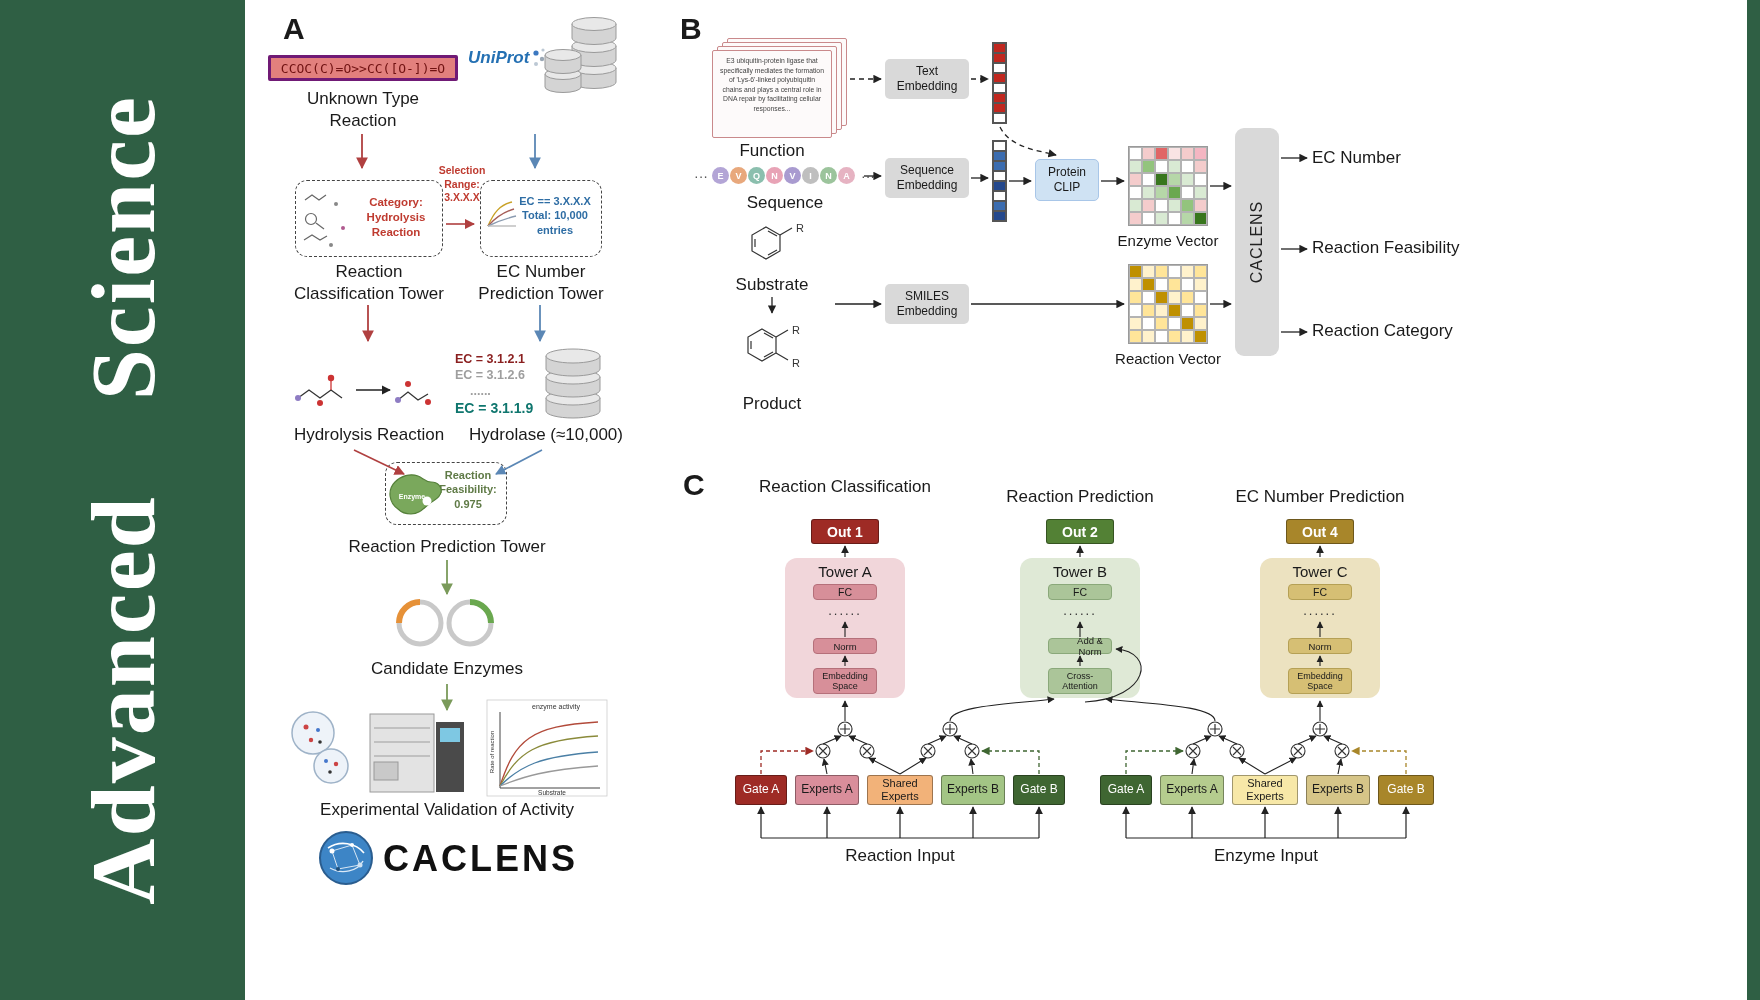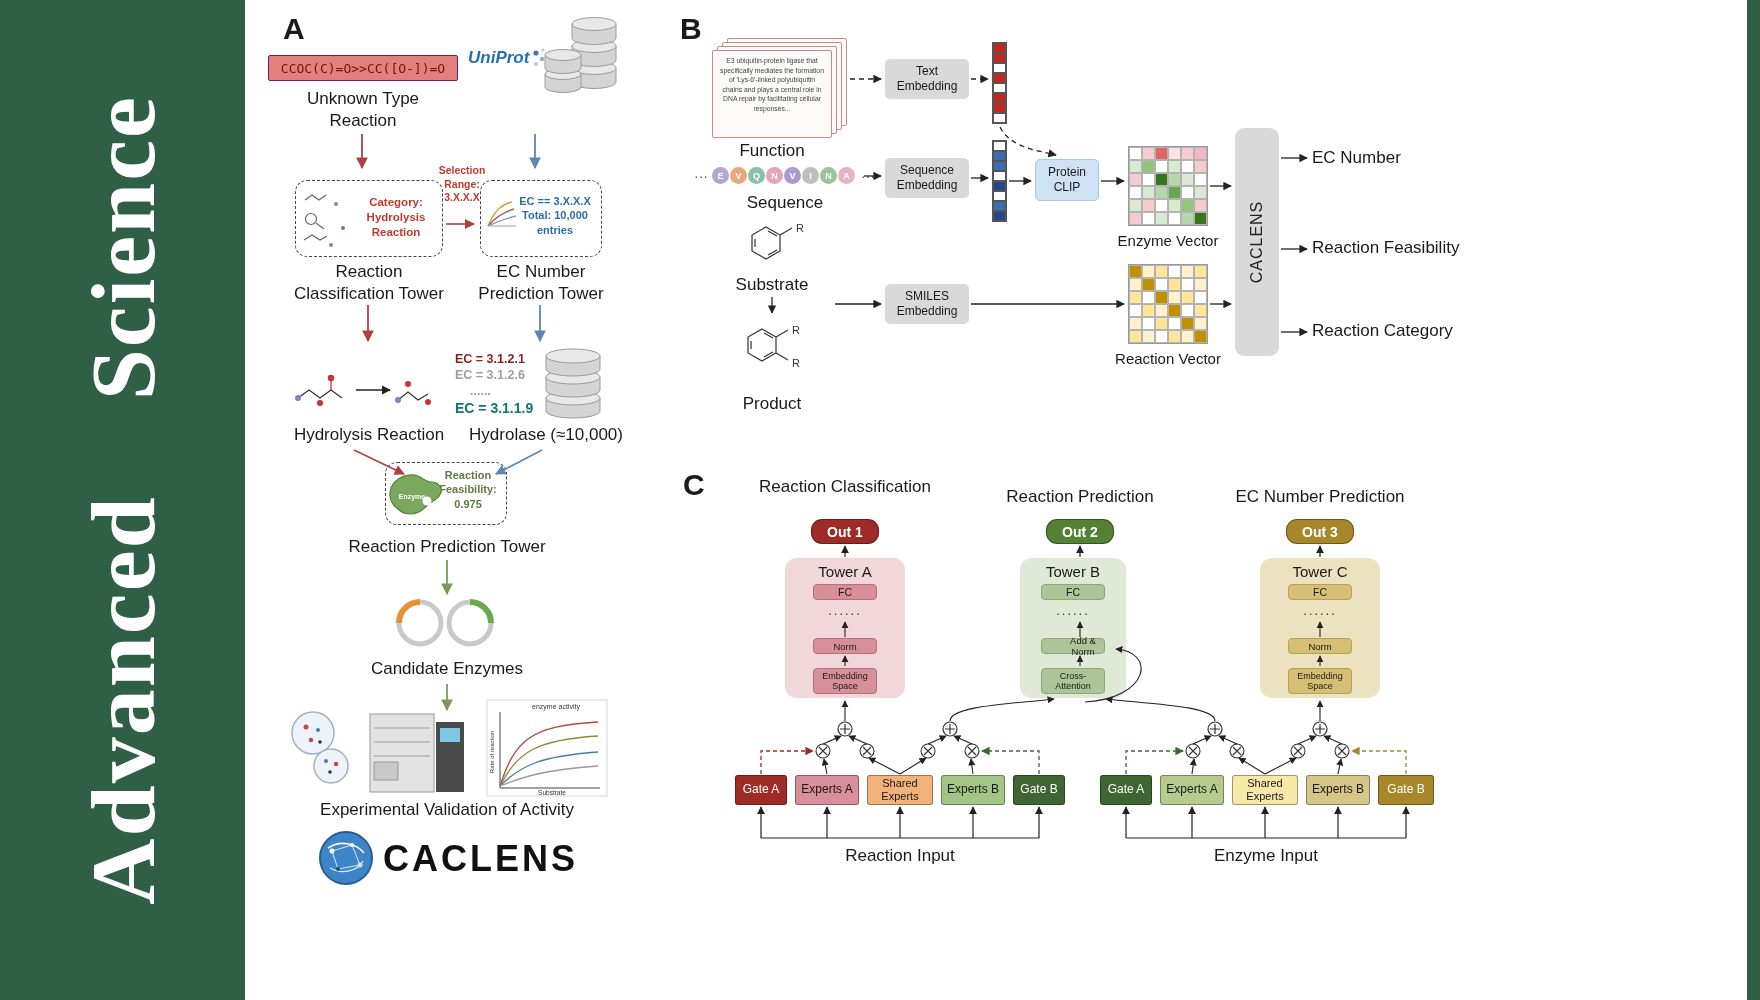--- a/index.html
+++ b/index.html
@@ -12,21 +12,21 @@
     transform:translate(-50%,-50%) rotate(-90deg); white-space:nowrap;
     font-family:"Liberation Serif", serif; font-weight:bold; font-size:92px;
     color:#ffffff; letter-spacing:2px; word-spacing:70px; }
   .edge-strip { right:0; top:0; width:13px; height:1000px; }
   .lbl { text-align:center; line-height:1.3; }
   .ml { white-space:pre-line; }
   .panel-letter { font-size:30px; font-weight:600; }
   .dashed-box { border:1.6px dashed #444; border-radius:12px; }
   .gray-box { background:#d9d9d9; border-radius:5px; display:flex; align-items:center;
     justify-content:center; text-align:center; font-size:12px; line-height:1.25; }
-  .smiles-box { background:#e2807d; border:1px solid #701a75; border-radius:2px;
+  .smiles-box { background:#e2807d; border:3px solid #701a75; border-radius:2px;
     display:flex; align-items:center; justify-content:center;
     font-family:"DejaVu Sans Mono", monospace; font-size:13px; color:#701212; }
   .func-card { width:120px; height:88px; background:#fdfafa; border:1.2px solid #c9898b; border-radius:2px; }
   .func-text { font-size:6.8px; color:#444; padding:5px 6px; line-height:1.4; text-align:center; }
   .seq-circle { width:17px; height:17px; border-radius:50%; color:#fff; font-size:9px;
     font-weight:bold; display:inline-flex; align-items:center; justify-content:center; margin-right:1px; }
   .vec { display:grid; border:1px solid #555; }
   .vec .cell { border:0.6px solid #555; }
   .mat { display:grid; border:1px solid #9a9a9a; }
   .mat .cell { border:0.5px solid #b3b3b3; }
@@ -39,21 +39,21 @@
   .tower-c { background:#ece2c0; }
   .tower-title { text-align:center; margin-top:5px; font-size:15px; font-weight:500; }
   .tower-dots { position:absolute; left:0; width:100%; top:45px; text-align:center;
     font-size:13px; letter-spacing:2px; color:#333; }
   .tower-inner { position:absolute; left:50%; transform:translateX(-50%); width:64px;
     border-radius:4px; display:flex; align-items:center; justify-content:center;
     text-align:center; color:#1a1a1a; }
   .in-a { background:#d78f99; border:1px solid #b5707a; }
   .in-b { background:#abc599; border:1px solid #8aa87a; }
   .in-c { background:#d6bf74; border:1px solid #b5a055; }
-  .out-box { border-radius:11px; border:1px solid rgba(0,0,0,.35); color:#fff; font-size:14px;
+  .out-box { border-radius:3px; border:1px solid rgba(0,0,0,.35); color:#fff; font-size:14px;
     font-weight:600; display:flex; align-items:center; justify-content:center; }
   .expert-box { border-radius:3px; border:1px solid rgba(0,0,0,.35); font-size:12px;
     display:flex; align-items:center; justify-content:center; text-align:center; line-height:1.15; }
   svg.overlay { position:absolute; left:0; top:0; pointer-events:none; }
   svg text { font-family:"Liberation Sans", sans-serif; }
 </style>
 </head>
 <body>
 
 <div class="page">
@@ -255,31 +255,31 @@
   <div class="abs" style="left:1312px;top:321px;font-size:17px;">Reaction Category</div>
 
   <div class="abs panel-letter" style="left:683px;top:468px;">C</div>
 
   <div class="abs lbl" style="left:745px;top:476px;width:200px;font-size:17px;">Reaction Classification</div>
   <div class="abs lbl" style="left:980px;top:486px;width:200px;font-size:17px;">Reaction Prediction</div>
   <div class="abs lbl" style="left:1220px;top:486px;width:200px;font-size:17px;">EC Number Prediction</div>
 
   <div class="abs out-box" style="left: 811px; top: 519px; width: 68px; height: 25px; background: rgb(158, 43, 37);">Out 1</div>
   <div class="abs out-box" style="left: 1046px; top: 519px; width: 68px; height: 25px; background: rgb(83, 129, 53);">Out 2</div>
-  <div class="abs out-box" style="left: 1286px; top: 519px; width: 68px; height: 25px; background: rgb(168, 134, 42);">Out 3</div>
+  <div class="abs out-box" style="left: 1286px; top: 519px; width: 68px; height: 25px; background: rgb(168, 134, 42);">Out 4</div>
 
   <div class="abs tower tower-a" style="left:785px;top:558px;width:120px;height:140px;">
     <div class="tower-title">Tower A</div>
     <div class="tower-inner in-a" style="top:26px;height:16px;font-size:10.5px;">FC</div>
     <div class="tower-dots">......</div>
     <div class="tower-inner in-a" style="top:80px;height:16px;font-size:9.5px;">Norm</div>
     <div class="tower-inner in-a ml" style="top:110px;height:26px;font-size:9px;">Embedding
 Space</div>
   </div>
-  <div class="abs tower tower-b" style="left:1020px;top:558px;width:106px;height:140px;">
+  <div class="abs tower tower-b" style="left:1020px;top:558px;width:120px;height:140px;">
     <div class="tower-title">Tower B</div>
     <div class="tower-inner in-b" style="top:26px;height:16px;font-size:10.5px;">FC</div>
     <div class="tower-dots">......</div>
     <div class="tower-inner in-b" style="top:80px;height:16px;font-size:9.5px;padding-left:20px;">Add &amp; Norm</div>
     <div class="tower-inner in-b ml" style="top:110px;height:26px;font-size:9px;">Cross-
 Attention</div>
   </div>
   <div class="abs tower tower-c" style="left:1260px;top:558px;width:120px;height:140px;">
     <div class="tower-title">Tower C</div>
     <div class="tower-inner in-c" style="top:26px;height:16px;font-size:10.5px;">FC</div>

